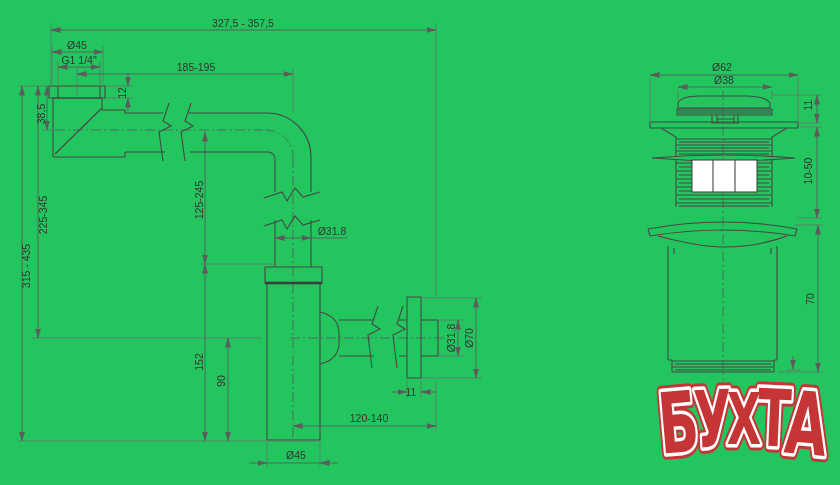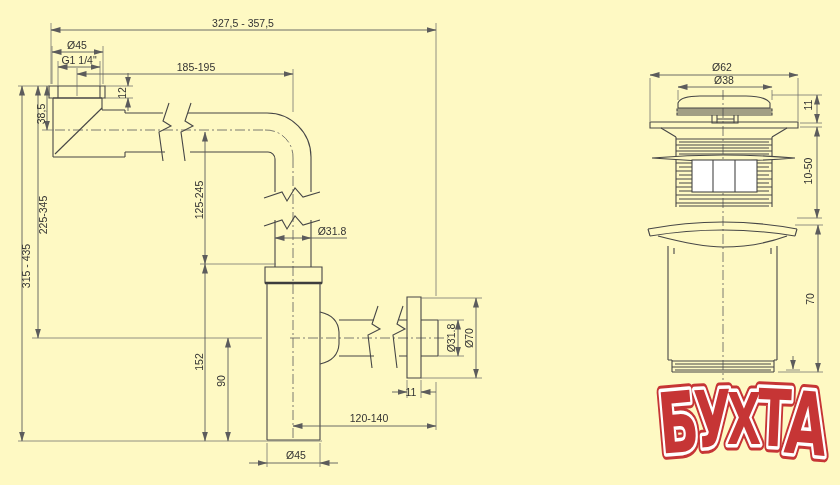--- a/index.html
+++ b/index.html
@@ -1,16 +1,16 @@
 <!DOCTYPE html>
 <html><head>
 <meta charset="utf-8">
 <style>
   html,body{margin:0;padding:0;background:#fff;}
-  .canvas{position:relative;width:840px;height:485px;background:#fef9c3;overflow:hidden;}
+  .canvas{position:relative;width:840px;height:485px;background:#22c55e;overflow:hidden;}
   svg{display:block;}
   .obj{stroke:#474747;stroke-width:1.1;fill:none;stroke-linecap:butt;}
   .thick{stroke:#3d3d3d;stroke-width:2.6;fill:none;}
   .dim{stroke:#5c5c5c;stroke-width:0.9;fill:none;}
   .ext{stroke:#6f6f6f;stroke-width:0.75;fill:none;}
   .cl{stroke:#5c5c5c;stroke-width:0.8;fill:none;stroke-dasharray:10 3 2 3;}
   .win{fill:#ffffff;stroke:#474747;stroke-width:1.1;}
   .dtxt{fill:#333333;font-family:"Liberation Sans",sans-serif;font-size:10.5px;}
   .wm1{stroke:#c63535;stroke-width:13px;fill:#c63535;stroke-linejoin:round;}
   .wm2{stroke:#ffffff;stroke-width:7px;fill:#ffffff;stroke-linejoin:round;}

